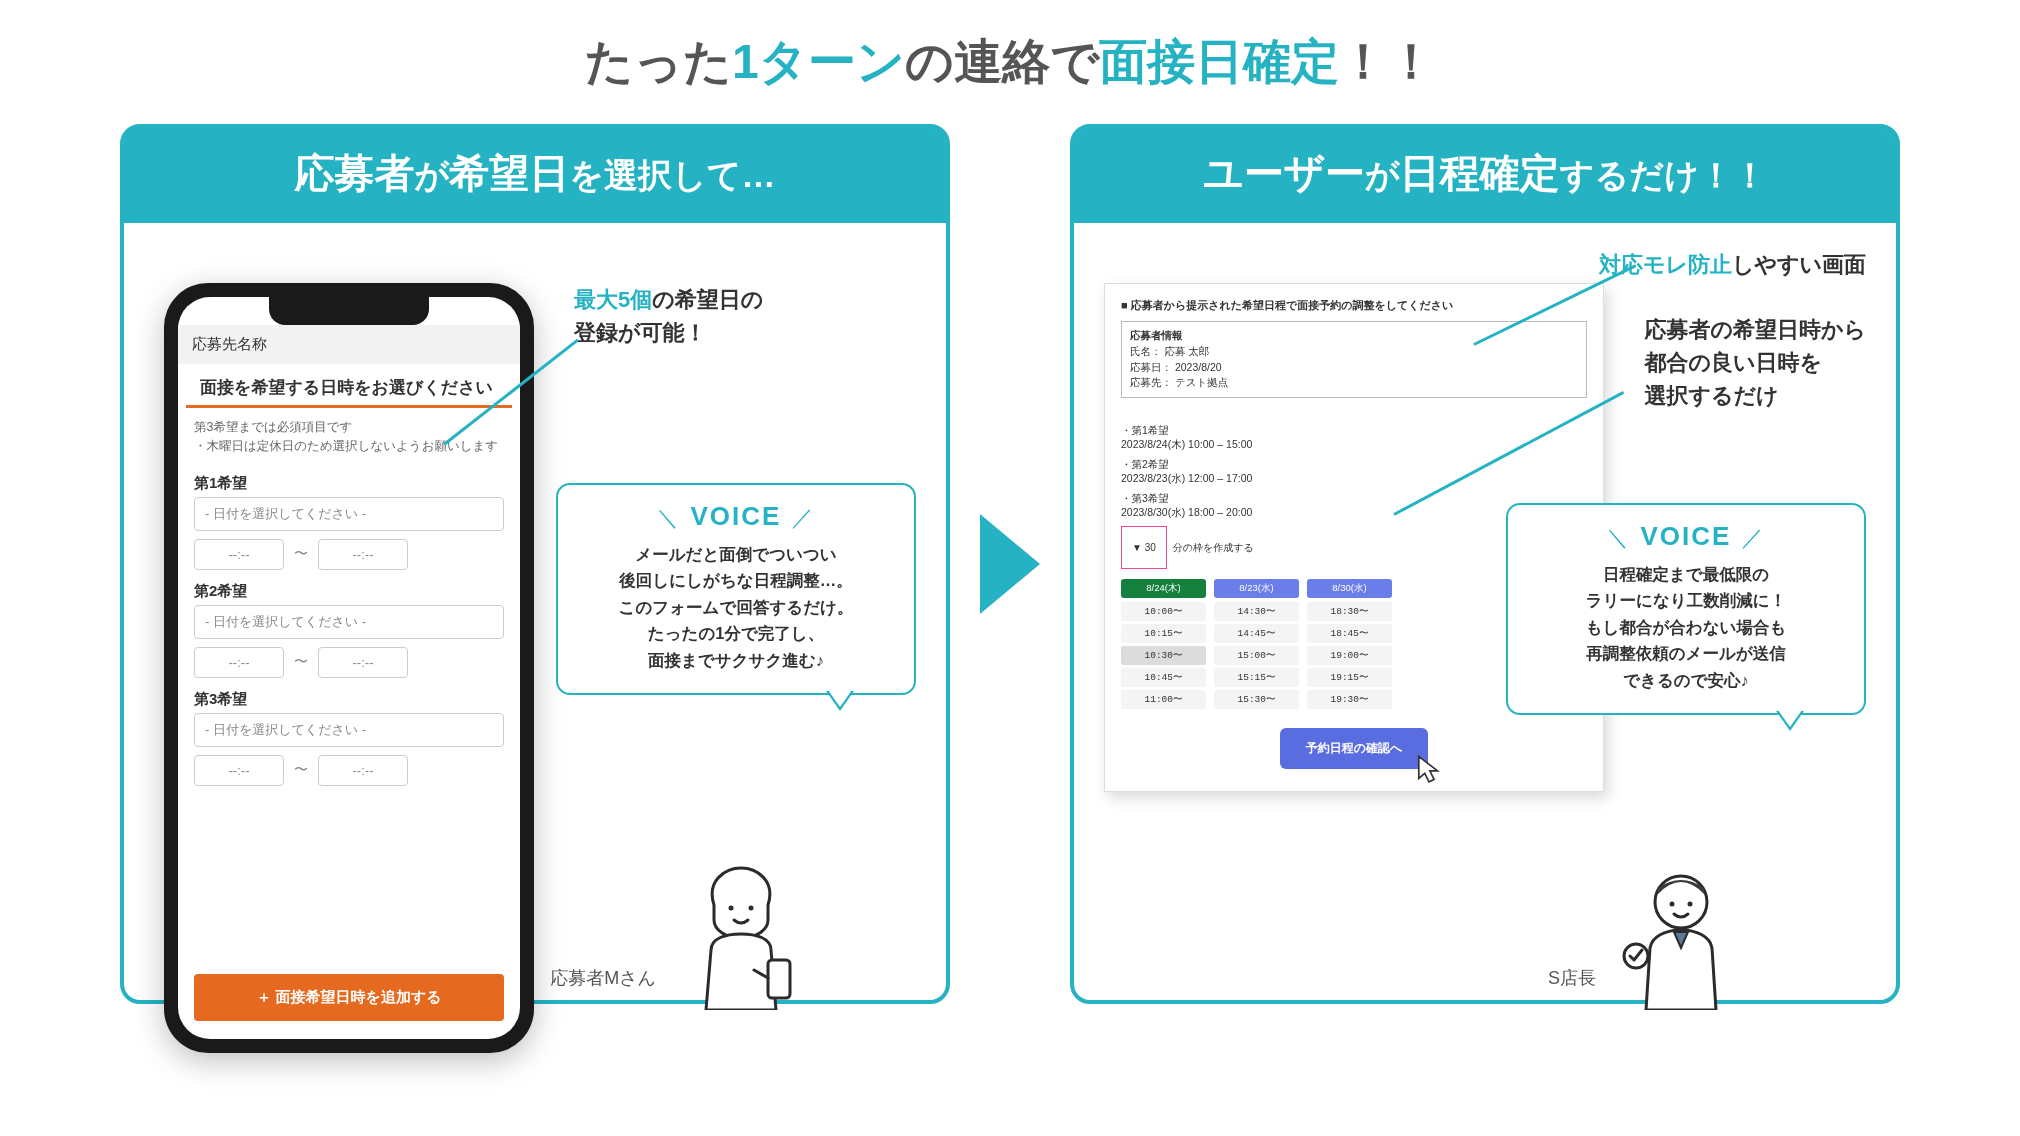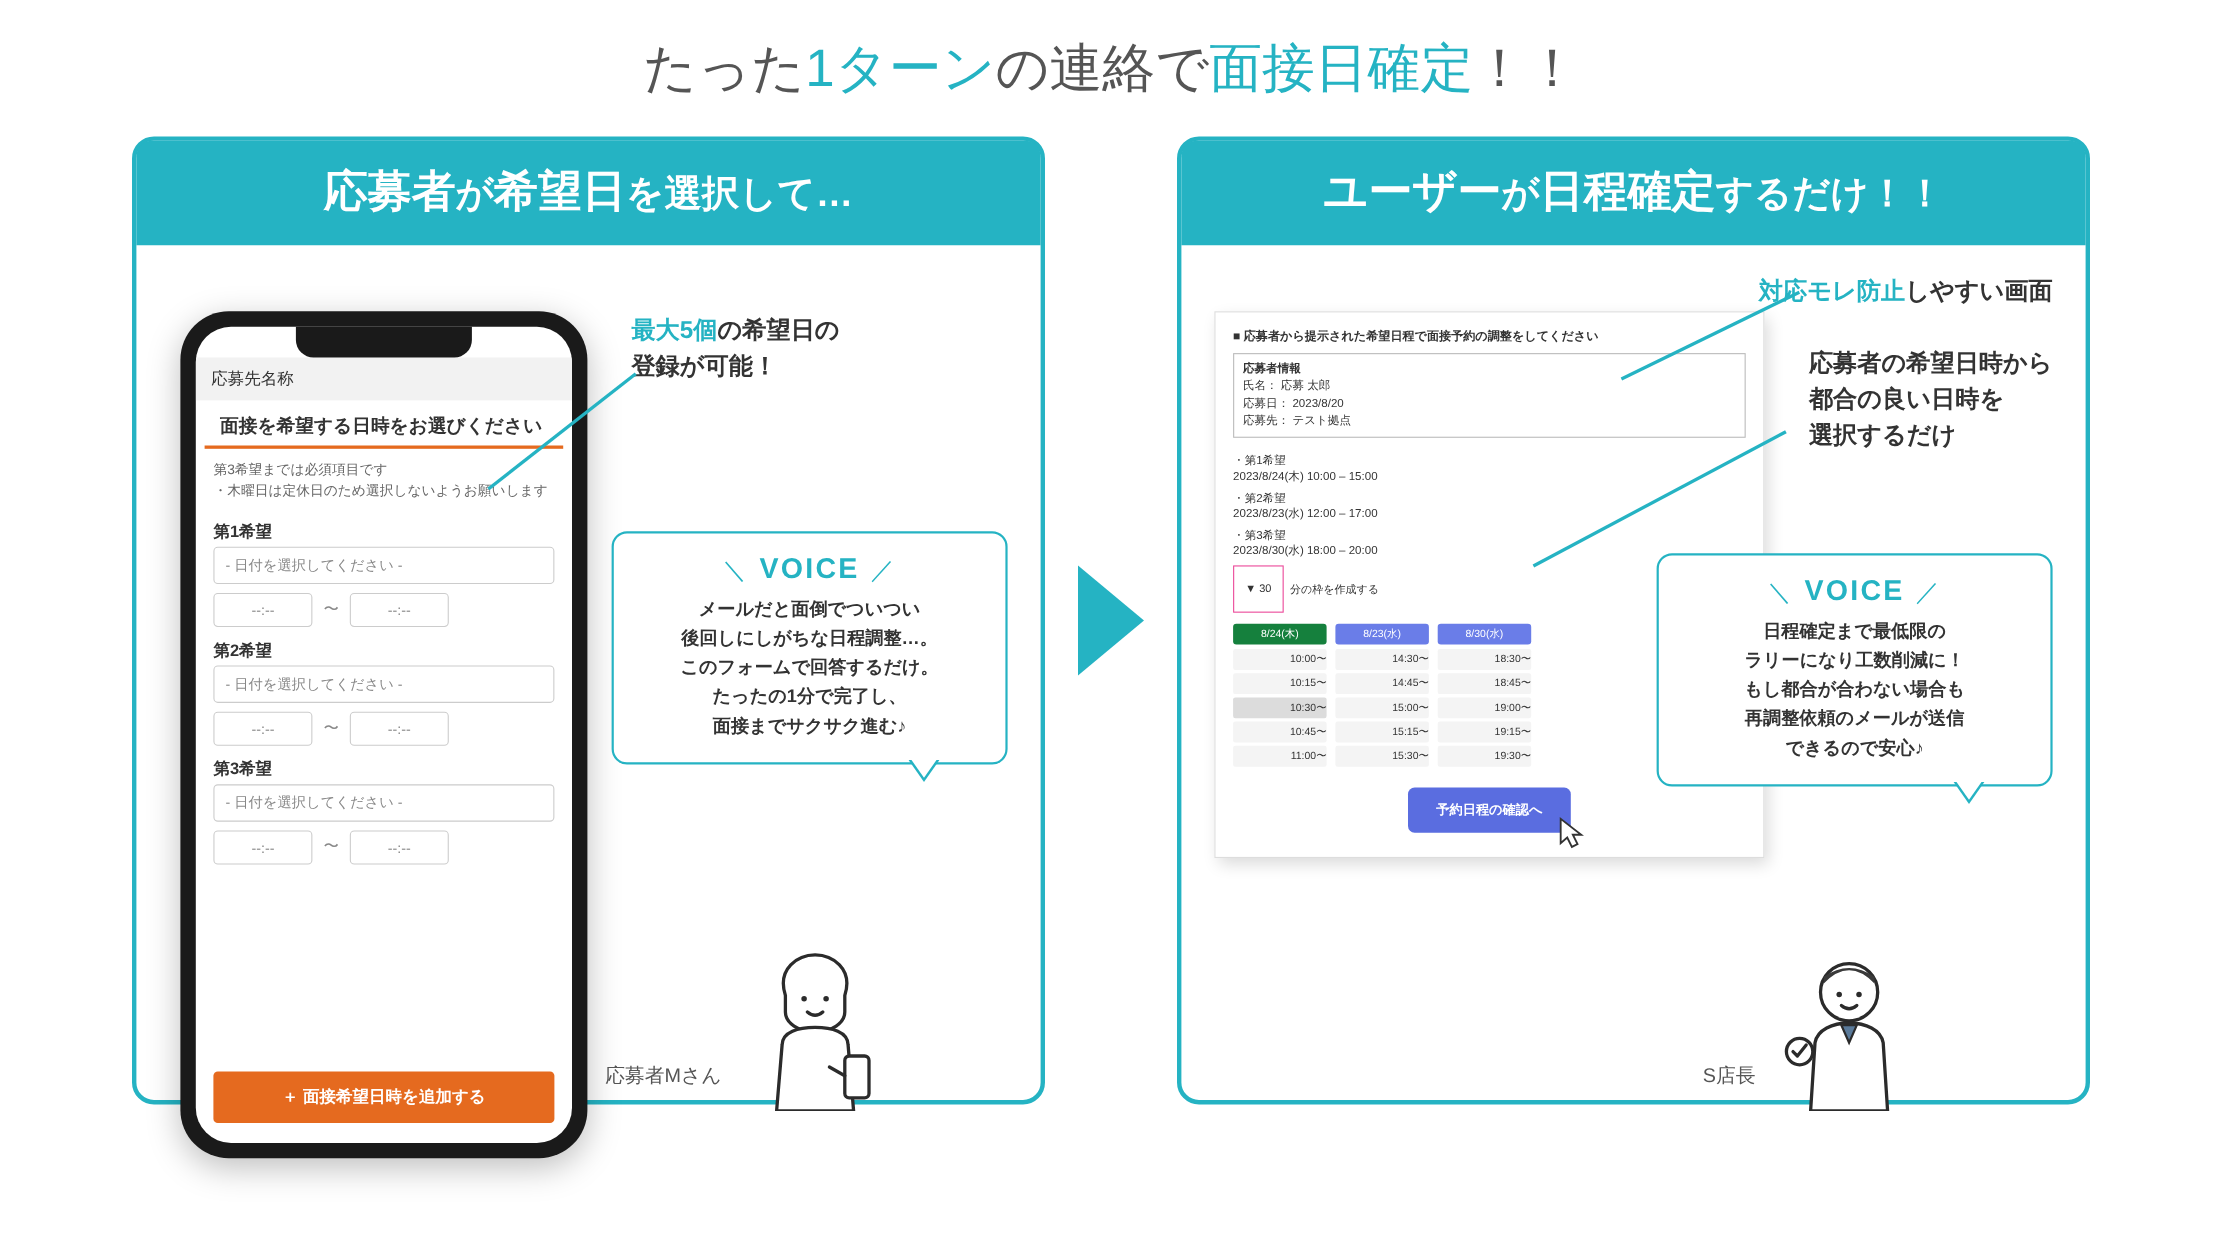--- a/index.html
+++ b/index.html
@@ -7,21 +7,21 @@
     font-family: "Hiragino Sans", "Meiryo", sans-serif;
     background: #fff;
     width: 2020px;
     height: 1136px;
     padding: 30px 80px;
     color: #333;
   }
   .main-title {
     text-align: center;
     font-size: 48px;
-    font-weight: 400;
+    font-weight: 700;
     color: #555;
     margin-bottom: 30px;
   }
   .main-title .accent { color: #25b3c3; }
   .panels {
     display: flex;
     align-items: stretch;
     gap: 30px;
     justify-content: center;
   }
@@ -163,39 +163,39 @@
   
   .desk {
     position: absolute; left: 30px; top: 60px;
     width: 500px;
     background: #fff; border: 1px solid #ddd;
     box-shadow: 4px 6px 14px rgba(0,0,0,.15);
     padding: 14px 16px 22px;
     font-size: 11px; color: #333;
   }
   .desk h4 { font-size: 11px; font-weight: 700; margin-bottom: 8px; }
-  .desk-box { border: 1px solid #bbb; padding: 6px 8px; margin-bottom: 14px; }
+  .desk-box { border: 1px solid #bbb; padding: 6px 8px; margin-bottom: 26px; }
   .desk-box div { font-size: 10.5px; line-height: 1.5; }
   .desk-prefs > div { font-size: 10.5px; margin-bottom: 6px; }
   .desk-prefs .dp-t { font-weight: 400; }
   .desk-duration { display: flex; align-items: center; gap: 6px; font-size: 10px; margin: 4px 0 10px; }
   .desk-duration .sel {
     border: 1px solid #ec4899; padding: 15px 10px; font-size: 10px;
     display: inline-flex; align-items: center; gap: 6px;
   }
   .desk-cols { display: flex; gap: 8px; }
   .desk-col { width: 85px; }
   .desk-col-h {
     background: #6a7de8; color: #fff; font-size: 9.5px; text-align: center;
     padding: 3px 0; border-radius: 3px; margin-bottom: 4px;
   }
   .desk-col-h.grey { background: #15803d; }
   .desk-slot {
-    background: #f4f4f4; font-size: 9.5px; text-align: right;
-    padding: 3px 0; margin-bottom: 3px; border-radius: 2px;
+    background: #f4f4f4; font-size: 9.5px; text-align: center;
+    padding: 3px 0; margin-bottom: 3px; border-radius: 2px; font-family: Liberation Mono, monospace;
   }
   .desk-slot.sel { background: #dcdcdc; }
   .desk-confirm {
     display: block; margin: 16px auto 0;
     background: #5a6de0; color: #fff; font-size: 12px; font-weight: 600;
     padding: 12px 26px; border-radius: 6px;
     width: fit-content;
     position: relative;
   }
   .cursor-svg { position: absolute; right: -18px; bottom: -18px; width: 34px; height: 34px; }

